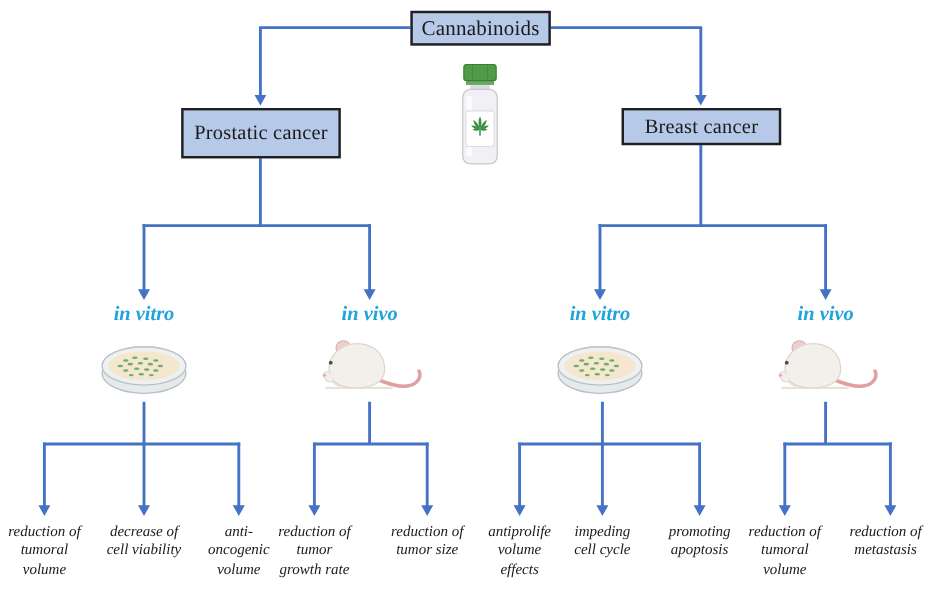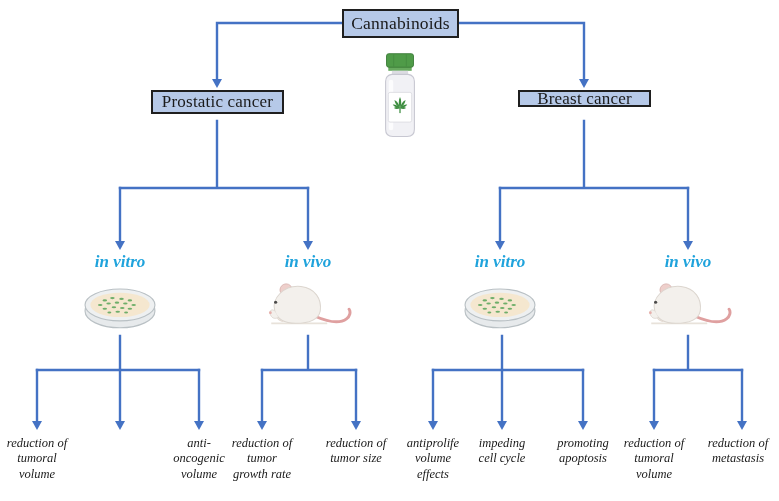--- a/index.html
+++ b/index.html
@@ -13,22 +13,22 @@
     font-family:"Liberation Serif","DejaVu Serif",serif;color:var(--text);
     overflow:hidden;
   }
   #connectors{position:absolute;left:0;top:0;width:779px;height:501px;}
   .node{
     position:absolute;display:flex;align-items:center;justify-content:center;
     background:var(--box-fill);border:2px solid var(--box-border);
     box-sizing:border-box;font-size:17px;letter-spacing:.2px;
   }
   .node.root{left:342px;top:9px;width:117px;height:29px;font-size:17.5px;}
-  .node.prostatic{left:151px;top:90px;width:133px;height:24px;}
-  .node.breast{left:518px;top:90px;width:133px;height:17px;}
+  .node.prostatic{left:151px;top:90px;width:133px;height:42px;}
+  .node.breast{left:518px;top:90px;width:133px;height:31px;}
   .group-label{
     position:absolute;top:252px;width:96px;text-align:center;
     font-style:italic;font-weight:bold;font-size:17px;color:var(--accent-cyan);
   }
   .leaf{
     position:absolute;top:436px;width:94px;text-align:center;
     font-style:italic;font-size:12.5px;line-height:1.22;white-space:pre-line;
   }
   .icon{position:absolute;}
 </style>
@@ -185,20 +185,22 @@
     <path d="M12,40 C8,26 22,10 42,12 C58,14 66,26 64,40 C62,50 50,54 36,54 C24,54 15,50 12,40 Z" fill="#f3f0ec" stroke="#dcd6cf" stroke-width="1.2"></path>
     <path d="M12,40 C7,36 5,42 8,46 C10,49 14,49 16,47" fill="#f3f0ec" stroke="#dcd6cf" stroke-width="1"></path>
     <circle cx="13" cy="30" r="1.8" fill="#4a4a4a"></circle>
     <circle cx="7" cy="42" r="1.6" fill="#e7b0ac"></circle>
     <path d="M15,48 q3,4 7,4" stroke="#e3d9d0" stroke-width="1.4" fill="none"></path>
   </svg>
 
   <div class="leaf" style="left:-10px">reduction of
 tumoral
 volume</div>
+  <div class="leaf" style="left:73px">decrease of
+cell viability</div>
   <div class="leaf" style="left:152px">anti-
 oncogenic
 volume</div>
   <div class="leaf" style="left:215px">reduction of
 tumor
 growth rate</div>
   <div class="leaf" style="left:309px">reduction of
 tumor size</div>
   <div class="leaf" style="left:386px">antiprolife
 volume

